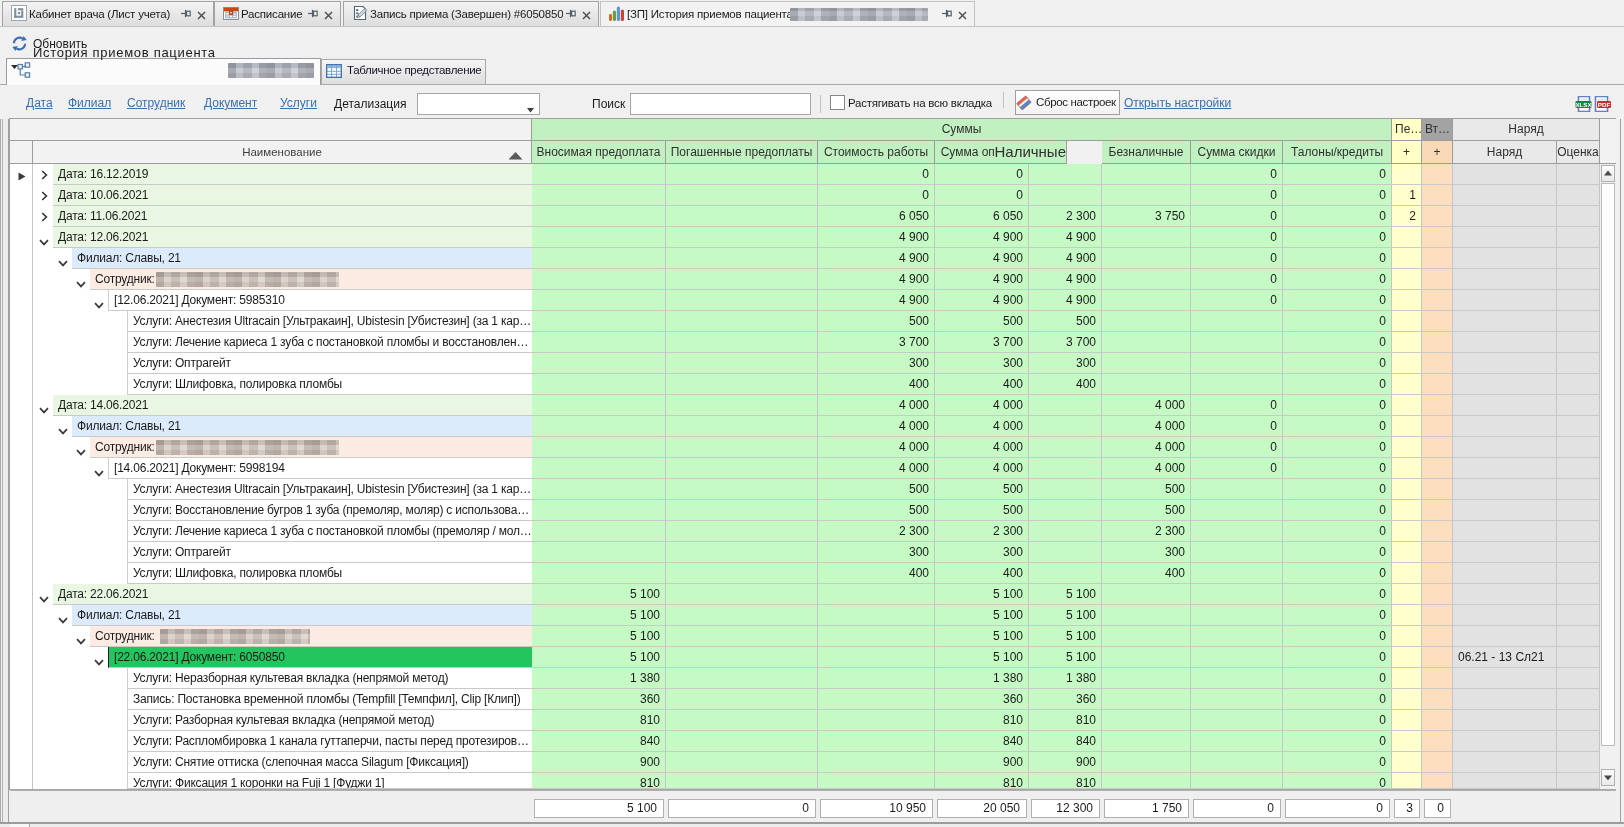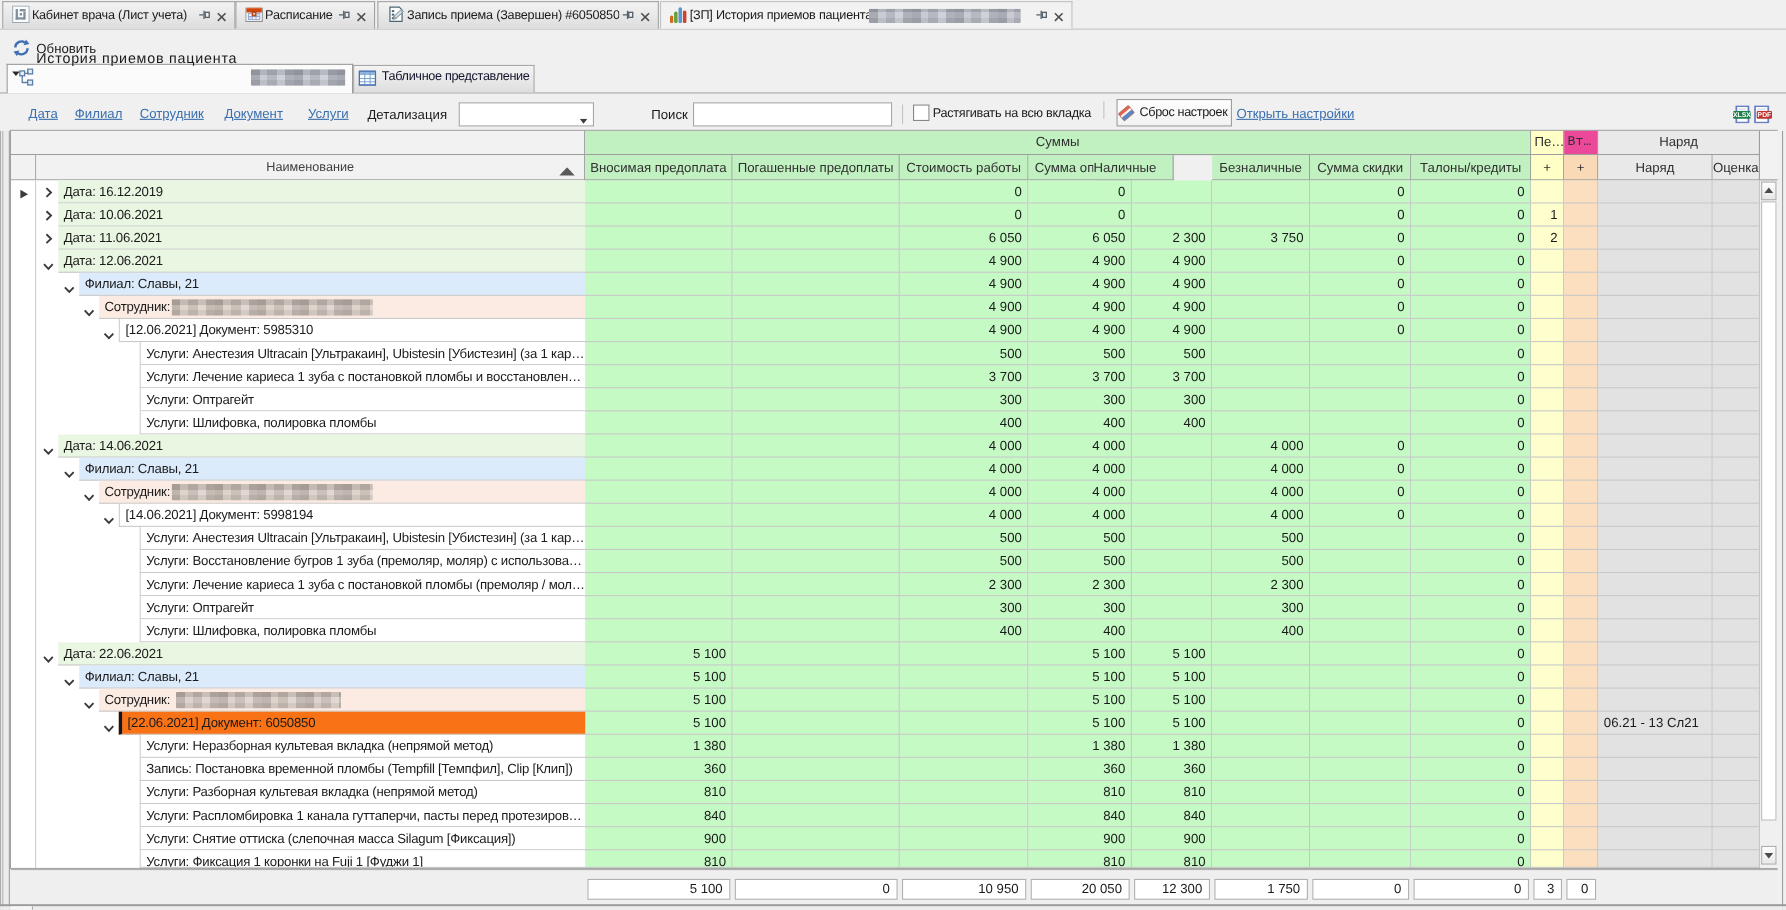--- a/index.html
+++ b/index.html
@@ -204,32 +204,32 @@
     </svg></div>
 <div style="position:absolute;left:0px;top:119px;width:1px;height:708px;background:#ababab;"></div>
 <div style="position:absolute;left:2px;top:119px;width:7px;height:708px;background:#ececec;border-left:1px solid #b4b4b4;border-right:1px solid #9f9f9f;"></div>
 <div style="position:absolute;left:1616px;top:119px;width:8px;height:708px;background:#f0f0f0;"></div>
 <div style="position:absolute;left:1620px;top:119px;width:1px;height:708px;background:#9f9f9f;"></div>
 <div style="position:absolute;left:10px;top:118px;width:1606px;height:1px;background:#a0a0a0;"></div>
 <div style="position:absolute;left:9px;top:118px;width:1px;height:672px;background:#a0a0a0;"></div>
 <div class="t" style="position:absolute;left:10px;top:119px;width:522px;height:22px;background:#f2f2f2;border-right:1px solid #9d9d9d;border-bottom:1px solid #9d9d9d;"></div>
 <div class="t" style="position:absolute;left:532px;top:119px;width:860px;height:22px;background:#c1f1c1;border-right:1px solid #9d9d9d;border-bottom:1px solid #9d9d9d;line-height:21px;text-align:center;color:#303030;font-size:12px;">Суммы</div>
 <div class="t" style="position:absolute;left:1392px;top:119px;width:30px;height:22px;background:#ffffc6;border-right:1px solid #9d9d9d;border-bottom:1px solid #9d9d9d;line-height:21px;text-align:left;color:#303030;font-size:12px;padding-left:3px;">Пе…</div>
-<div class="t" style="position:absolute;left:1422px;top:119px;width:31px;height:22px;background:#ec4899;border-right:1px solid #9d9d9d;border-bottom:1px solid #9d9d9d;line-height:21px;text-align:left;color:#303030;font-size:12px;padding-left:3px;font-family:Liberation Mono, monospace;">Вт…</div>
+<div class="t" style="position:absolute;left:1422px;top:119px;width:31px;height:22px;background:#a3a3a3;border-right:1px solid #9d9d9d;border-bottom:1px solid #9d9d9d;line-height:21px;text-align:left;color:#303030;font-size:12px;padding-left:3px;">Вт…</div>
 <div class="t" style="position:absolute;left:1453px;top:119px;width:147px;height:22px;background:#e9e9e9;border-right:1px solid #9d9d9d;border-bottom:1px solid #9d9d9d;line-height:21px;text-align:center;color:#303030;font-size:12px;">Наряд</div>
 <div class="t" style="position:absolute;left:10px;top:141px;width:23px;height:23px;background:#f2f2f2;border-right:1px solid #9d9d9d;border-bottom:1px solid #9d9d9d;"></div>
 <div class="t" style="position:absolute;left:33px;top:141px;width:499px;height:23px;background:#f2f2f2;border-right:1px solid #9d9d9d;border-bottom:1px solid #9d9d9d;line-height:22px;text-align:center;color:#3f3f3f;font-size:11.5px;">Наименование</div>
 <div style="position:absolute;left:508px;top:149px;width:15px;height:8px;"><svg width="15" height="8" viewBox="0 0 15 8">
       <path d="M7.5 0 L14.5 7.5 H0.5 Z" fill="#5a5a5a"></path>
     </svg></div>
 <div class="t" style="position:absolute;left:532px;top:141px;width:134px;height:23px;background:#c1f1c1;border-right:1px solid #9d9d9d;border-bottom:1px solid #9d9d9d;line-height:22px;text-align:center;color:#303030;font-size:12px;">Вносимая предоплата</div>
 <div class="t" style="position:absolute;left:666px;top:141px;width:152px;height:23px;background:#c1f1c1;border-right:1px solid #9d9d9d;border-bottom:1px solid #9d9d9d;line-height:22px;text-align:center;color:#303030;font-size:12px;">Погашенные предоплаты</div>
 <div class="t" style="position:absolute;left:818px;top:141px;width:117px;height:23px;background:#c1f1c1;border-right:1px solid #9d9d9d;border-bottom:1px solid #9d9d9d;line-height:22px;text-align:center;color:#303030;font-size:12px;">Стоимость работы</div>
 <div class="t" style="position:absolute;left:935px;top:141px;width:94px;height:23px;background:#c1f1c1;border-right:1px solid #9d9d9d;border-bottom:1px solid #9d9d9d;line-height:22px;text-align:center;color:#303030;font-size:12px;">Сумма оплаты</div>
-<div class="t" style="position:absolute;left:994px;top:141px;width:73px;height:23px;background:#c1f1c1;border-right:1px solid #9d9d9d;border-bottom:1px solid #9d9d9d;line-height:22px;text-align:left;color:#303030;font-size:12px;">Наличные</div>
+<div class="t" style="position:absolute;left:994px;top:141px;width:73px;height:23px;background:#c1f1c1;border-right:1px solid #9d9d9d;border-bottom:1px solid #9d9d9d;line-height:22px;text-align:right;color:#303030;font-size:15px;">Наличные</div>
 <div class="t" style="position:absolute;left:1102px;top:141px;width:89px;height:23px;background:#c1f1c1;border-right:1px solid #9d9d9d;border-bottom:1px solid #9d9d9d;line-height:22px;text-align:center;color:#303030;font-size:12px;">Безналичные</div>
 <div class="t" style="position:absolute;left:1191px;top:141px;width:92px;height:23px;background:#c1f1c1;border-right:1px solid #9d9d9d;border-bottom:1px solid #9d9d9d;line-height:22px;text-align:center;color:#303030;font-size:12px;">Сумма скидки</div>
 <div class="t" style="position:absolute;left:1283px;top:141px;width:109px;height:23px;background:#c1f1c1;border-right:1px solid #9d9d9d;border-bottom:1px solid #9d9d9d;line-height:22px;text-align:center;color:#303030;font-size:12px;">Талоны/кредиты</div>
 <div class="t" style="position:absolute;left:1392px;top:141px;width:30px;height:23px;background:#ffffc6;border-right:1px solid #9d9d9d;border-bottom:1px solid #9d9d9d;line-height:22px;text-align:center;color:#303030;font-size:12px;">+</div>
 <div class="t" style="position:absolute;left:1422px;top:141px;width:31px;height:23px;background:#fad9b6;border-right:1px solid #9d9d9d;border-bottom:1px solid #9d9d9d;line-height:22px;text-align:center;color:#303030;font-size:12px;">+</div>
 <div class="t" style="position:absolute;left:1453px;top:141px;width:104px;height:23px;background:#e9e9e9;border-right:1px solid #9d9d9d;border-bottom:1px solid #9d9d9d;line-height:22px;text-align:center;color:#303030;font-size:12px;">Наряд</div>
 <div class="t" style="position:absolute;left:1557px;top:141px;width:43px;height:23px;background:#e9e9e9;border-right:1px solid #9d9d9d;border-bottom:1px solid #9d9d9d;line-height:22px;text-align:center;color:#303030;font-size:12px;">Оценка</div>
 <div style="position:absolute;left:532px;top:164px;width:134px;height:625px;background:#c6fac5;border-right:1px solid #c5c5c5;"></div>
 <div style="position:absolute;left:666px;top:164px;width:152px;height:625px;background:#c6fac5;border-right:1px solid #c5c5c5;"></div>
 <div style="position:absolute;left:818px;top:164px;width:117px;height:625px;background:#c6fac5;border-right:1px solid #c5c5c5;"></div>
@@ -584,21 +584,21 @@
 <div class="t num" style="position:absolute;left:818px;top:626px;width:117px;height:21px;border-bottom:1px solid #c9c9c9;line-height:20px;"></div>
 <div class="t num" style="position:absolute;left:935px;top:626px;width:94px;height:21px;border-bottom:1px solid #c9c9c9;line-height:20px;">5 100</div>
 <div class="t num" style="position:absolute;left:1029px;top:626px;width:73px;height:21px;border-bottom:1px solid #c9c9c9;line-height:20px;">5 100</div>
 <div class="t num" style="position:absolute;left:1102px;top:626px;width:89px;height:21px;border-bottom:1px solid #c9c9c9;line-height:20px;"></div>
 <div class="t num" style="position:absolute;left:1191px;top:626px;width:92px;height:21px;border-bottom:1px solid #c9c9c9;line-height:20px;"></div>
 <div class="t num" style="position:absolute;left:1283px;top:626px;width:109px;height:21px;border-bottom:1px solid #c9c9c9;line-height:20px;">0</div>
 <div class="t num" style="position:absolute;left:1392px;top:626px;width:30px;height:21px;border-bottom:1px solid #c9c9c9;line-height:20px;"></div>
 <div class="t num" style="position:absolute;left:1422px;top:626px;width:31px;height:21px;border-bottom:1px solid #c9c9c9;line-height:20px;"></div>
 <div style="position:absolute;left:1453px;top:626px;width:104px;height:21px;border-bottom:1px solid #c9c9c9;line-height:20px;"></div>
 <div class="t num" style="position:absolute;left:1557px;top:626px;width:43px;height:21px;border-bottom:1px solid #c9c9c9;line-height:20px;"></div>
-<div class="t" style="position:absolute;left:108px;top:647px;width:424px;height:21px;background:#f97316;border-bottom:1px solid #c9c9c9;border-left:3px solid #0f172a;line-height:20px;padding-left:5px;text-overflow:ellipsis;letter-spacing:-0.2px;">[22.06.2021] Документ: 6050850</div>
+<div class="t" style="position:absolute;left:108px;top:647px;width:424px;height:21px;background:#22c55e;border-bottom:1px solid #c9c9c9;border-left:1px solid #0f172a;line-height:20px;padding-left:5px;text-overflow:ellipsis;letter-spacing:-0.2px;">[22.06.2021] Документ: 6050850</div>
 <div style="position:absolute;left:94px;top:655px;width:10px;height:7px;"><svg width="10" height="7" viewBox="0 0 10 7">
       <polyline points="1,1.2 5,5.4 9,1.2" fill="none" stroke="#3a3a3a" stroke-width="1.7"></polyline>
     </svg></div>
 <div class="t num" style="position:absolute;left:532px;top:647px;width:134px;height:21px;border-bottom:1px solid #c9c9c9;line-height:20px;">5 100</div>
 <div class="t num" style="position:absolute;left:666px;top:647px;width:152px;height:21px;border-bottom:1px solid #c9c9c9;line-height:20px;"></div>
 <div class="t num" style="position:absolute;left:818px;top:647px;width:117px;height:21px;border-bottom:1px solid #c9c9c9;line-height:20px;"></div>
 <div class="t num" style="position:absolute;left:935px;top:647px;width:94px;height:21px;border-bottom:1px solid #c9c9c9;line-height:20px;">5 100</div>
 <div class="t num" style="position:absolute;left:1029px;top:647px;width:73px;height:21px;border-bottom:1px solid #c9c9c9;line-height:20px;">5 100</div>
 <div class="t num" style="position:absolute;left:1102px;top:647px;width:89px;height:21px;border-bottom:1px solid #c9c9c9;line-height:20px;"></div>
 <div class="t num" style="position:absolute;left:1191px;top:647px;width:92px;height:21px;border-bottom:1px solid #c9c9c9;line-height:20px;"></div>

